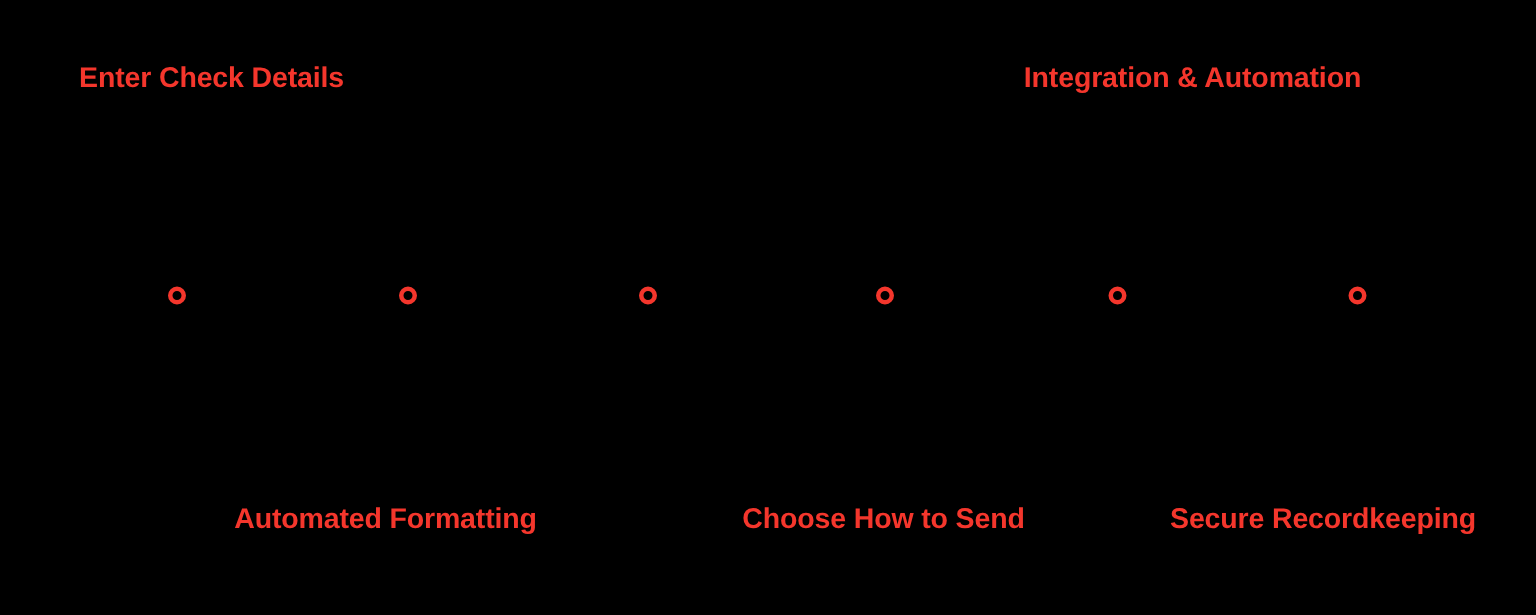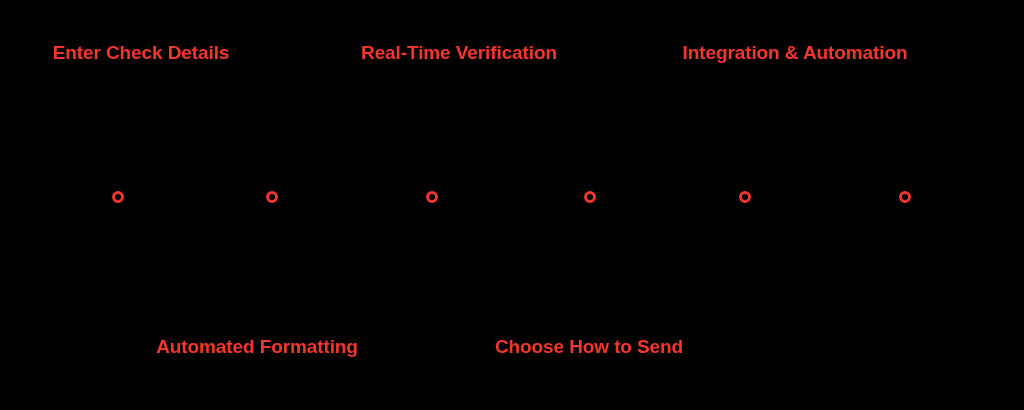--- a/index.html
+++ b/index.html
@@ -58,24 +58,24 @@
 <div class="canvas">
 
   <div class="axis"></div>
 
   <div class="step-label label-top" style="left:141px">Enter Check Details</div>
   <div class="marker" style="left:118px; top:197px"></div>
 
   <div class="marker" style="left:272px; top:197px"></div>
   <div class="step-label label-bottom" style="left:257px">Automated Formatting</div>
 
-  <div class="step-label label-top" style="left:459px">Real-Time Verification</div>
   <div class="marker" style="left:432px; top:197px"></div>
 
   <div class="marker" style="left:590px; top:197px"></div>
   <div class="step-label label-top" style="left:795px">Integration &amp; Automation</div>
 
   <div class="step-label label-bottom" style="left:589px">Choose How to Send</div>
   <div class="marker" style="left:745px; top:197px"></div>
 
   <div class="marker" style="left:905px; top:197px"></div>
+  <div class="step-label label-bottom" style="left:882px">Secure Recordkeeping</div>
 
 </div>
 
 </body></html>

